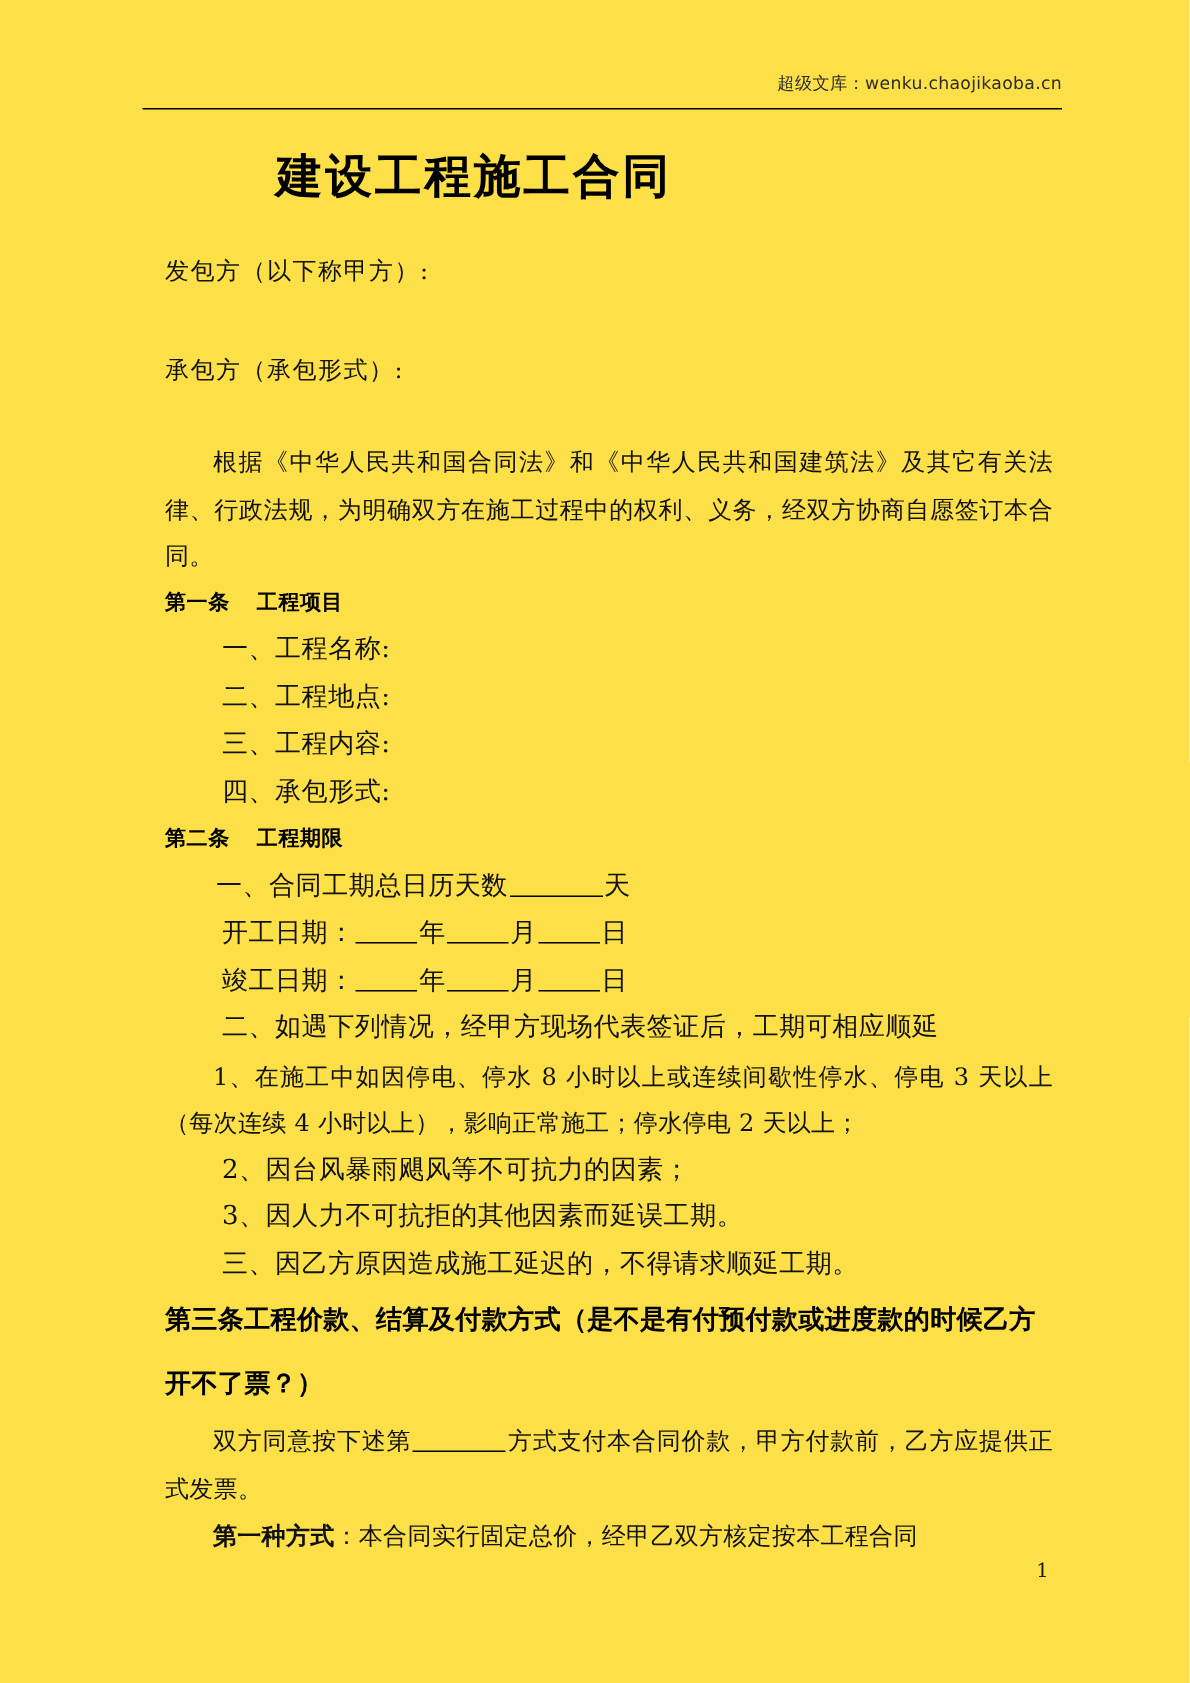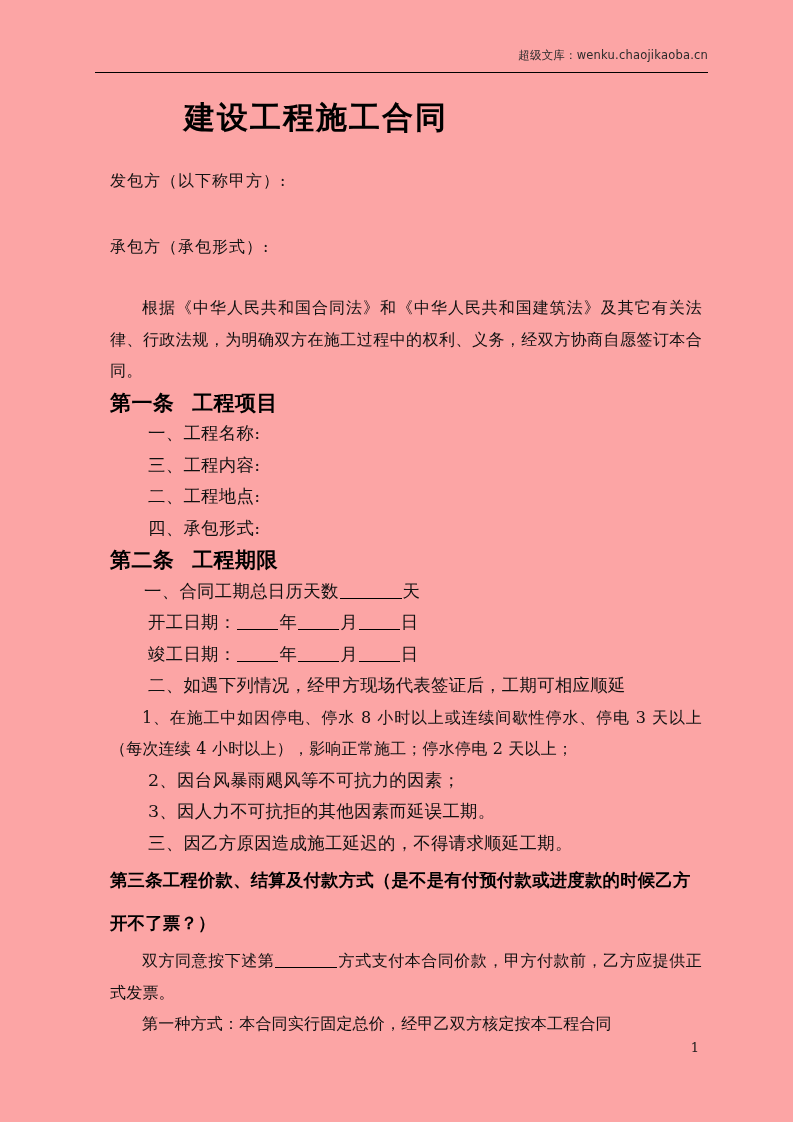--- a/index.html
+++ b/index.html
@@ -14,21 +14,21 @@
     font-family: "DejaVu Serif", serif;
     color: #000000;
     overflow: hidden;
   }
 
   .page {
     position: absolute;
     left: 0; top: 0;
     width: 793px;
     height: 1122px;
-    background: #fca5a5;
+    background: #fde047;
   }
 
   
   .header-zone {
     position: absolute;
     left: 95px;
     top: 48px;
     width: 613px;
     height: 26px;
   }
@@ -99,37 +99,37 @@
   }
   .party-gap { height: 34px; }
 
   .pre-gap { height: 30px; }
 
   .indent1 { text-indent: 2em; }
   .pad-l1  { padding-left: 34px; }
   .pad-l2  { padding-left: 38px; }
 
   .clause-head {
-    font-size: 21px;
+    font-size: 14px;
     line-height: 31.5px;
     font-weight: bold;
     letter-spacing: 0.4px;
     color: #000000;
   }
   .clause-head .sp { display: inline-block; width: 18px; }
 
   .clause-head-wrap {
     font-size: 17.4px;
     line-height: 43px;
     font-weight: bold;
     letter-spacing: 0.2px;
     color: #000000;
   }
 
-  .bold-inline { font-weight: normal; }
+  .bold-inline { font-weight: bold; }
 
   .blank {
     display: inline-block;
     border-bottom: 1.4px solid #000;
     vertical-align: -2px;
     margin: 0 1px;
   }
   .blank-6 { width: 62px; }
   .blank-4 { width: 41px; }
 
@@ -167,22 +167,22 @@
     <div class="party-gap"></div>
     <div class="party-line">承包方（承包形式）:</div>
 
     <div class="pre-gap"></div>
 
     <div class="para indent1">根据《中华人民共和国合同法》和《中华人民共和国建筑法》及其它有关法律、行政法规，为明确双方在施工过程中的权利、义务，经双方协商自愿签订本合同。</div>
 
     <div class="clause-head"><span>第一条</span><span class="sp"></span><span>工程项目</span></div>
 
     <div class="line pad-l2">一、工程名称:</div>
+    <div class="line pad-l2">二、工程地点:</div>
     <div class="line pad-l2">三、工程内容:</div>
-    <div class="line pad-l2">二、工程地点:</div>
     <div class="line pad-l2">四、承包形式:</div>
 
     <div class="clause-head"><span>第二条</span><span class="sp"></span><span>工程期限</span></div>
 
     <div class="line pad-l1"><span>一、合同工期总日历天数</span><span class="blank blank-6"></span><span>天</span></div>
 
     <div class="line pad-l2"><span>开工日期：</span><span class="blank blank-4"></span><span>年</span><span class="blank blank-4"></span><span>月</span><span class="blank blank-4"></span><span>日</span></div>
 
     <div class="line pad-l2"><span>竣工日期：</span><span class="blank blank-4"></span><span>年</span><span class="blank blank-4"></span><span>月</span><span class="blank blank-4"></span><span>日</span></div>
 

